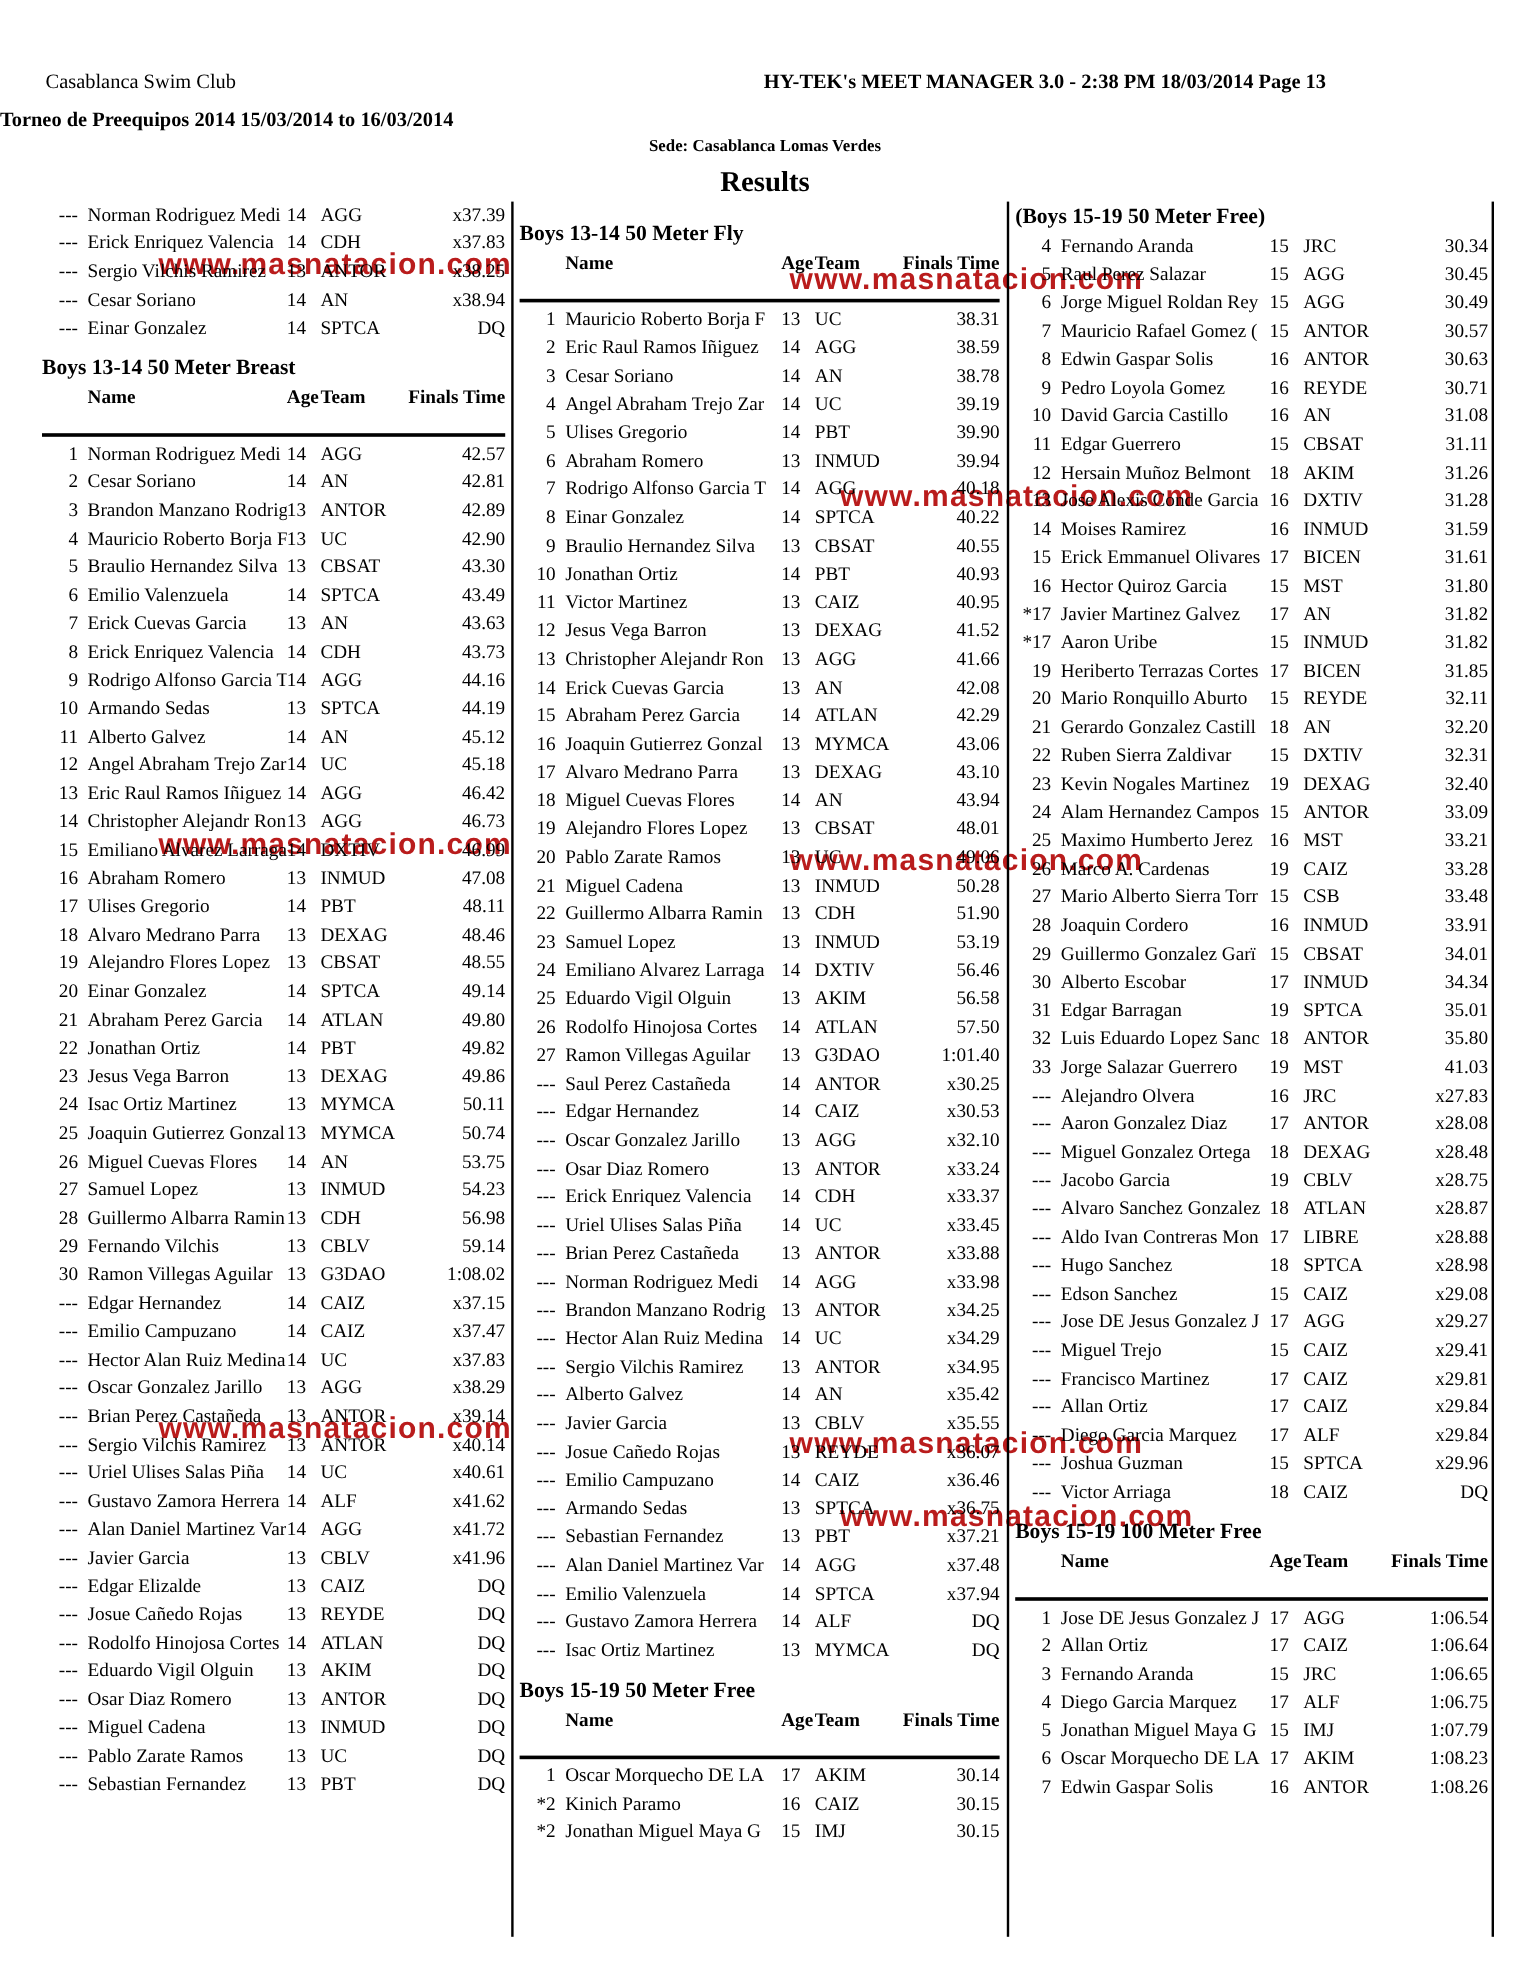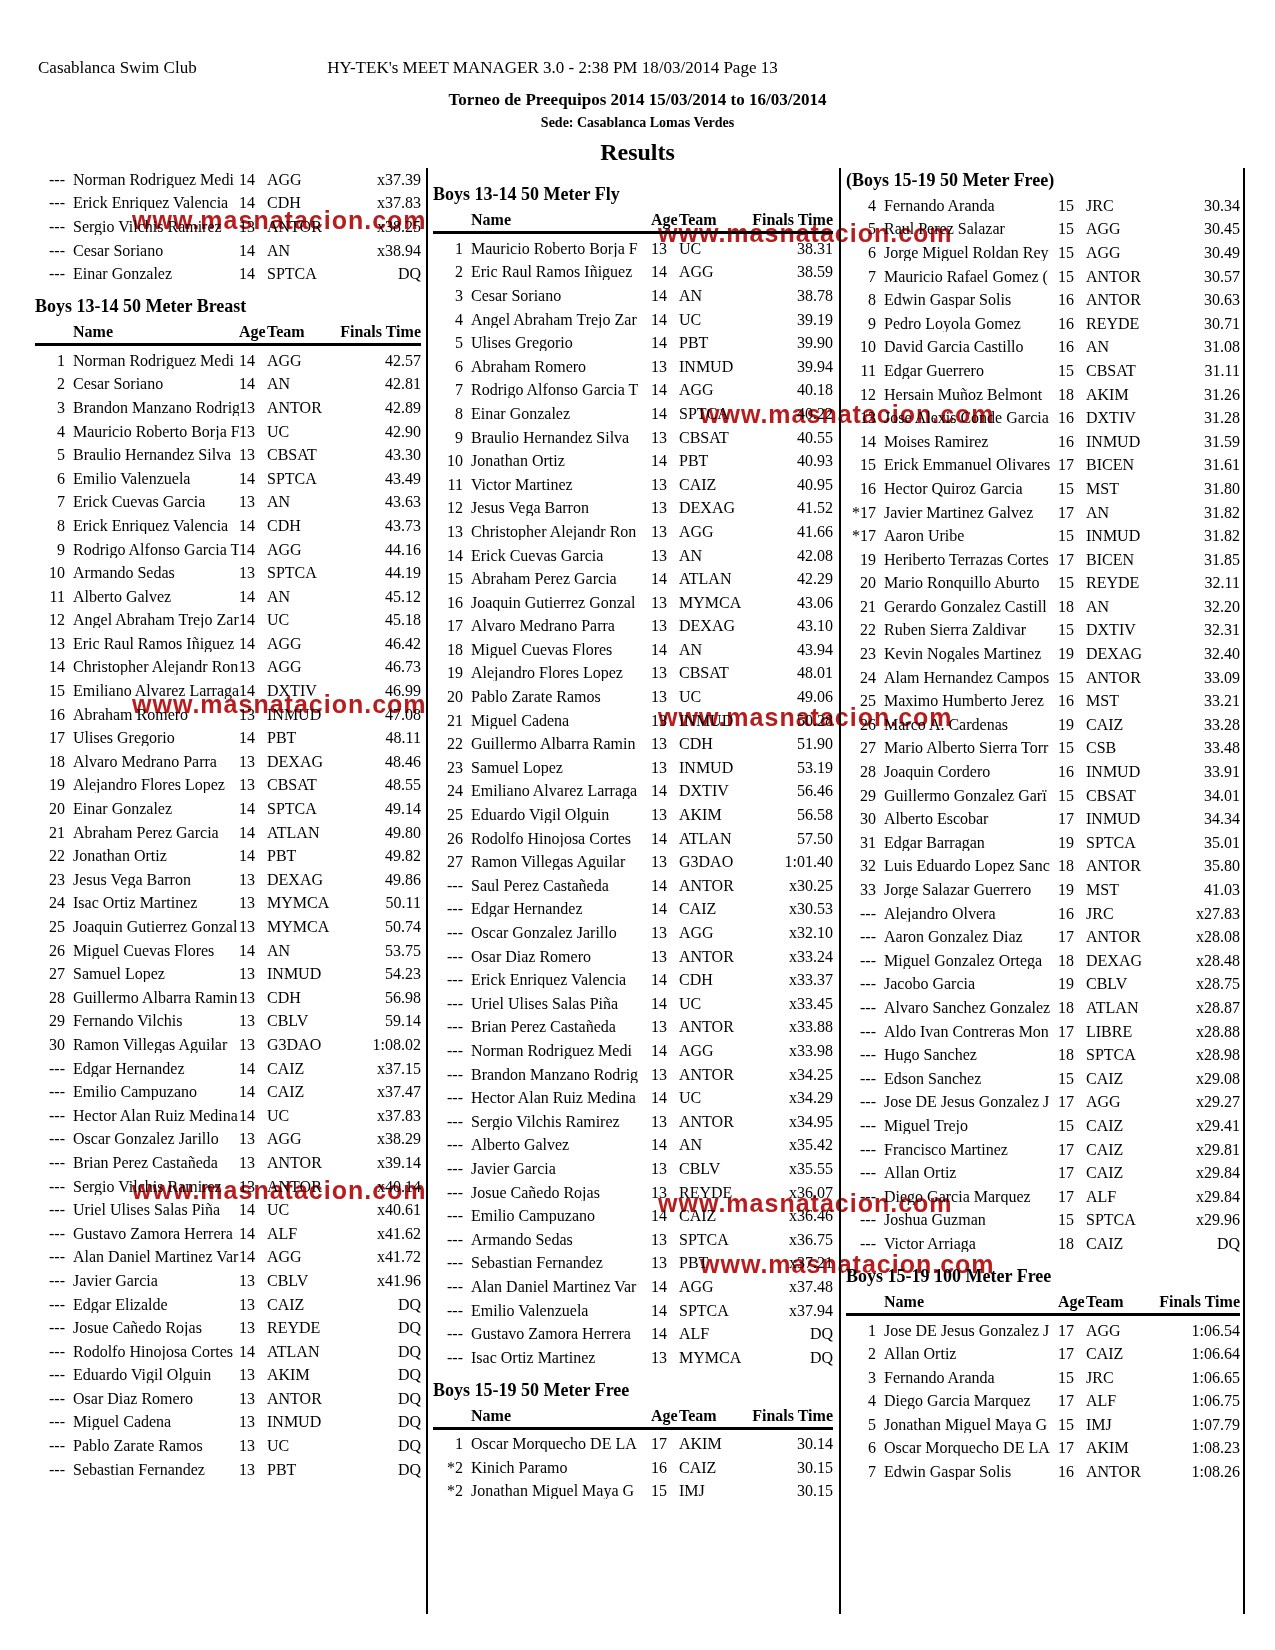--- a/index.html
+++ b/index.html
@@ -11,41 +11,41 @@
 
   
   .wm {
     position:absolute; font-family:"Liberation Sans","DejaVu Sans",sans-serif;
     font-weight:bold; font-size:25px; letter-spacing:1px; color:#b91c1c;
     white-space:nowrap; z-index:0; user-select:none;
   }
 
   
   .club   { position:absolute; top:58px; left:38px;  font-size:17px; }
-  .mgr    { position:absolute; top:58px; left:0; width:1105px; text-align:center; font-size:17px; }
-  .mtitle { position:absolute; top:90px;  left:0; width:1275px; text-align:center; font-weight:bold; font-size:17px; }
+  .mgr    { position:absolute; top:58px; left:0; width:1105px; text-align:right; font-size:17px;font-weight:bold; }
+  .mtitle { position:absolute; top:90px;  left:0; width:1275px; text-align:left; font-weight:bold; font-size:17px; }
   .venue  { position:absolute; top:115px; left:0; width:1275px; text-align:center; font-weight:bold; font-size:14px; }
   .results{ position:absolute; top:139px; left:0; width:1275px; text-align:center; font-weight:bold; font-size:24px; }
 
   
   .col { position:absolute; top:168px; z-index:1; }
   #col1 { left:35px;  width:386px; }
   #col2 { left:433px; width:400px; }
   #col3 { left:846px; width:394px; }
   .vrule { position:absolute; top:168px; width:2px; height:1446px; background:#000; z-index:1; }
   #vr1 { left:426px; } #vr2 { left:839px; } #vr3 { left:1243px; }
 
   
   .section-title { font-weight:bold; font-size:18px; line-height:24px; margin:8px 0 2px 0; }
   .section-title.flush { margin-top:0; }
   #col2 .section-title.first { margin-top:14px; }
 
   .thead {
     display:flex; align-items:flex-end; font-weight:bold; font-size:16px;
-    border-bottom:3px solid #000; padding-bottom:2px; height:21px; margin-bottom:3px;
+    border-bottom:3px solid #000; padding-bottom:20px; height:21px; margin-bottom:3px;
   }
   .row { display:flex; align-items:center; height:23.6px; font-size:16px; line-height:1; }
 
   .c-place { width:38px; flex:none; text-align:right; padding-right:8px; box-sizing:border-box; }
   .c-name  { flex:1 1 auto; min-width:0; overflow:hidden; white-space:nowrap; }
   .c-age   { width:28px; flex:none; }
   .c-team  { width:70px; flex:none; overflow:hidden; white-space:nowrap; }
   .c-time  { width:84px; flex:none; text-align:right; white-space:nowrap; }
 </style>
 </head>

